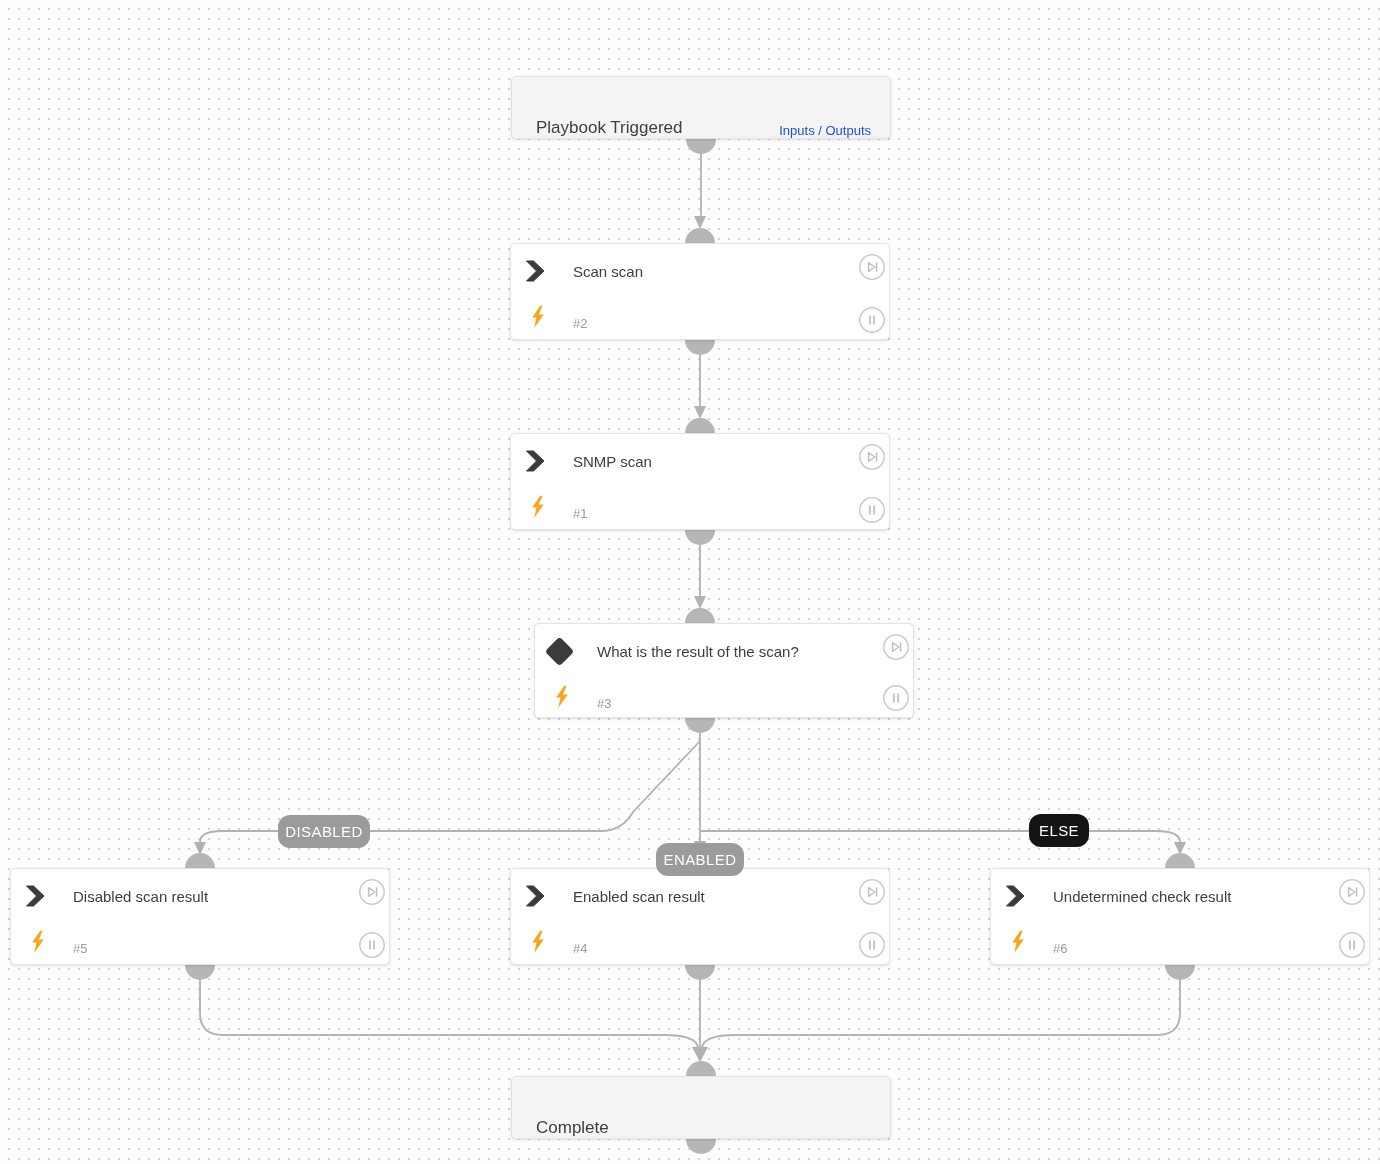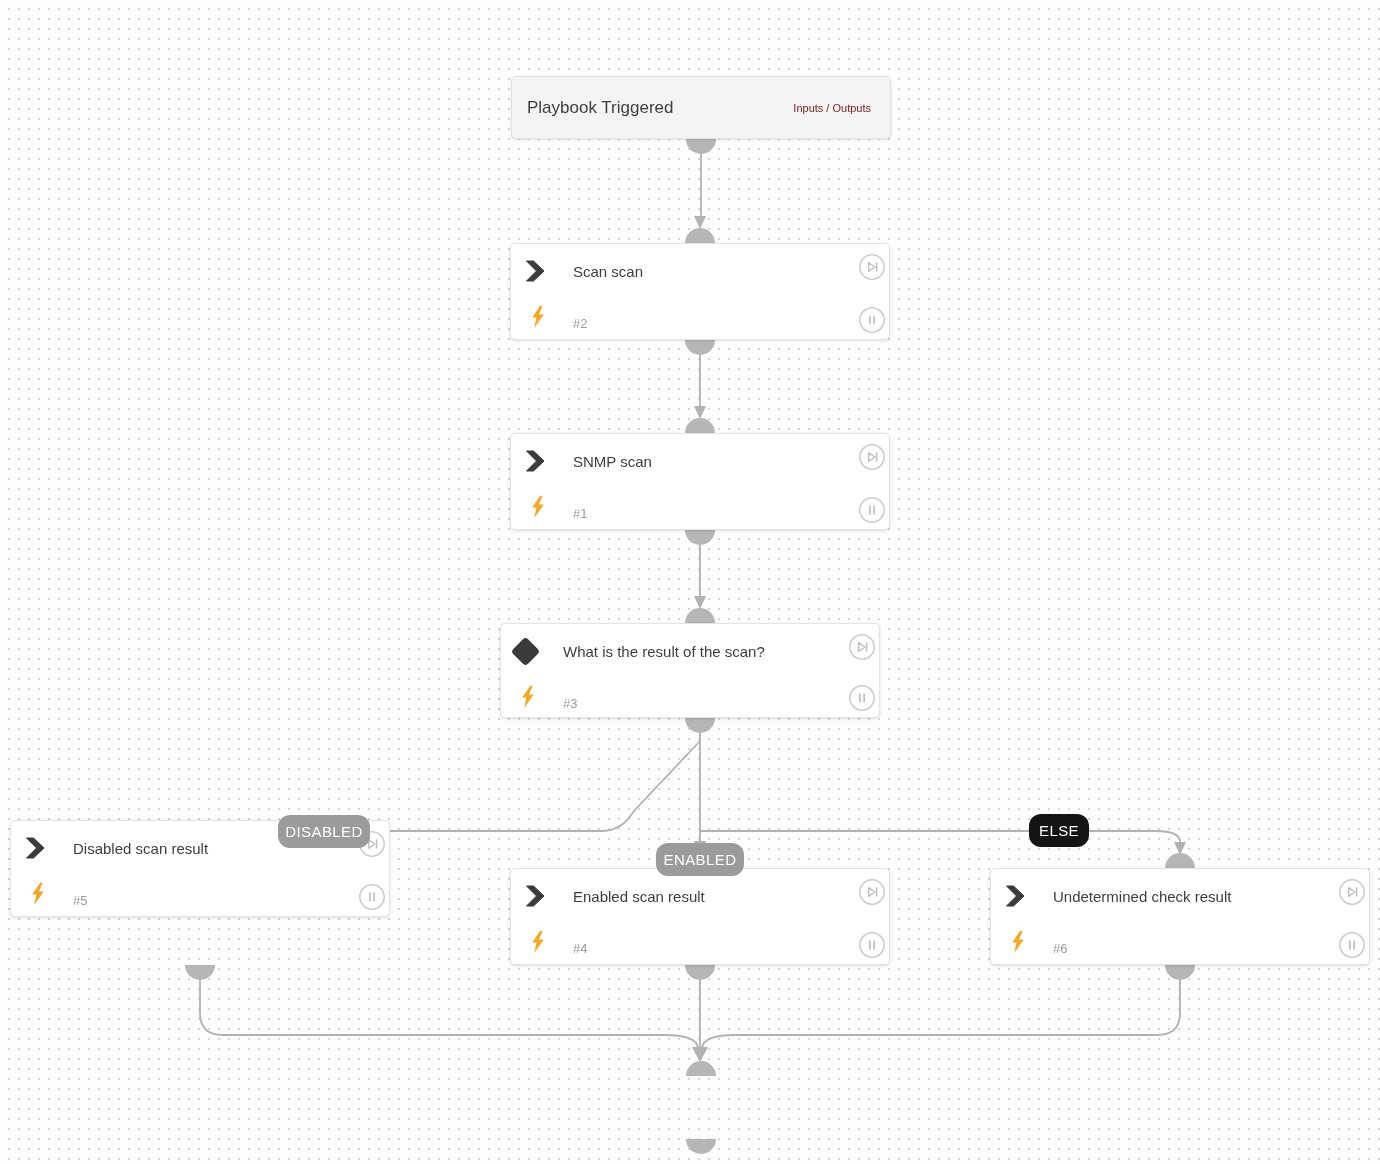--- a/index.html
+++ b/index.html
@@ -29,31 +29,31 @@
     border-radius:5px;
     box-shadow:0 1px 3px rgba(0,0,0,0.13);
     box-sizing:border-box;
     z-index:2;
   }
   .terminal{
     width:380px;
     height:63px;
     background:#f4f4f4;
     display:flex;
-    align-items:center;
+    align-items:flex-end;
     justify-content:space-between;
-    padding:0 19px 0 15px;
+    padding:0 19px 0 24px;
   }
   .terminal .t-title{
     font-size:17px;
     color:#3e3e3e;
   }
   .io-link{
-    font-size:11px;
-    color:#7f1d1d;
+    font-size:13px;
+    color:#1d4ed8;
     cursor:pointer;
   }
   .task{
     width:380px;
     height:97px;
   }
   .task.decision-node{height:95px;}
   .nicon{
     position:absolute;
     left:14px; top:16px;
@@ -212,21 +212,21 @@
     <span class="nref">#1</span>
     <span class="cbtn pause">
       <svg viewBox="0 0 28 28" width="28" height="28">
           <circle cx="14" cy="14" r="12.2" fill="#ffffff" stroke="#cbcbcb" stroke-width="1.5"></circle>
           <line x1="11.9" y1="9.6" x2="11.9" y2="18.4" stroke="#c0c0c0" stroke-width="1.7"></line>
           <line x1="16.1" y1="9.6" x2="16.1" y2="18.4" stroke="#c0c0c0" stroke-width="1.7"></line>
         </svg>
     </span>
   </div>
 
-  <div class="node task decision-node" style="left:500px; top:623px;padding-left:44px;">
+  <div class="node task decision-node" style="left:534px; top:623px;padding-left:44px;">
     <span class="diamond"></span>
     <span class="ntitle">What is the result of the scan?</span>
     <span class="cbtn skip">
       <svg viewBox="0 0 28 28" width="28" height="28">
           <circle cx="14" cy="14" r="12.2" fill="#ffffff" stroke="#cbcbcb" stroke-width="1.5"></circle>
           <path d="M10.6 9.7 L16.8 14 L10.6 18.3 Z" fill="none" stroke="#c0c0c0" stroke-width="1.5" stroke-linejoin="round"></path>
           <line x1="18.6" y1="9.4" x2="18.6" y2="18.6" stroke="#c0c0c0" stroke-width="1.6"></line>
         </svg>
     </span>
     <span class="bolt">
@@ -241,21 +241,21 @@
           <line x1="11.9" y1="9.6" x2="11.9" y2="18.4" stroke="#c0c0c0" stroke-width="1.7"></line>
           <line x1="16.1" y1="9.6" x2="16.1" y2="18.4" stroke="#c0c0c0" stroke-width="1.7"></line>
         </svg>
     </span>
   </div>
 
   <div class="pill" id="pill-disabled">DISABLED</div>
   <div class="pill" id="pill-enabled">ENABLED</div>
   <div class="pill" id="pill-else">ELSE</div>
 
-  <div class="node task" style="left:10px; top:820px;padding-left:36px;">
+  <div class="node task" style="left:10px; top:868px;padding-left:36px;">
     <span class="nicon">
       <svg viewBox="0 0 20 22" width="20" height="22">
           <path d="M1.5 1 H8.5 L19 11 L8.5 21 H1.5 L11.5 11 Z" fill="#3b3b3b" stroke="#3b3b3b" stroke-width="1" stroke-linejoin="round"></path>
         </svg>
     </span>
     <span class="ntitle">Disabled scan result</span>
     <span class="cbtn skip">
       <svg viewBox="0 0 28 28" width="28" height="28">
           <circle cx="14" cy="14" r="12.2" fill="#ffffff" stroke="#cbcbcb" stroke-width="1.5"></circle>
           <path d="M10.6 9.7 L16.8 14 L10.6 18.3 Z" fill="none" stroke="#c0c0c0" stroke-width="1.5" stroke-linejoin="round"></path>
@@ -328,14 +328,17 @@
     <span class="nref">#6</span>
     <span class="cbtn pause">
       <svg viewBox="0 0 28 28" width="28" height="28">
           <circle cx="14" cy="14" r="12.2" fill="#ffffff" stroke="#cbcbcb" stroke-width="1.5"></circle>
           <line x1="11.9" y1="9.6" x2="11.9" y2="18.4" stroke="#c0c0c0" stroke-width="1.7"></line>
           <line x1="16.1" y1="9.6" x2="16.1" y2="18.4" stroke="#c0c0c0" stroke-width="1.7"></line>
         </svg>
     </span>
   </div>
 
+  <div class="node terminal" style="left:511px; top:1076px;">
+    <span class="t-title">Complete</span>
+  </div>
 
 </div>
 
 </body></html>

